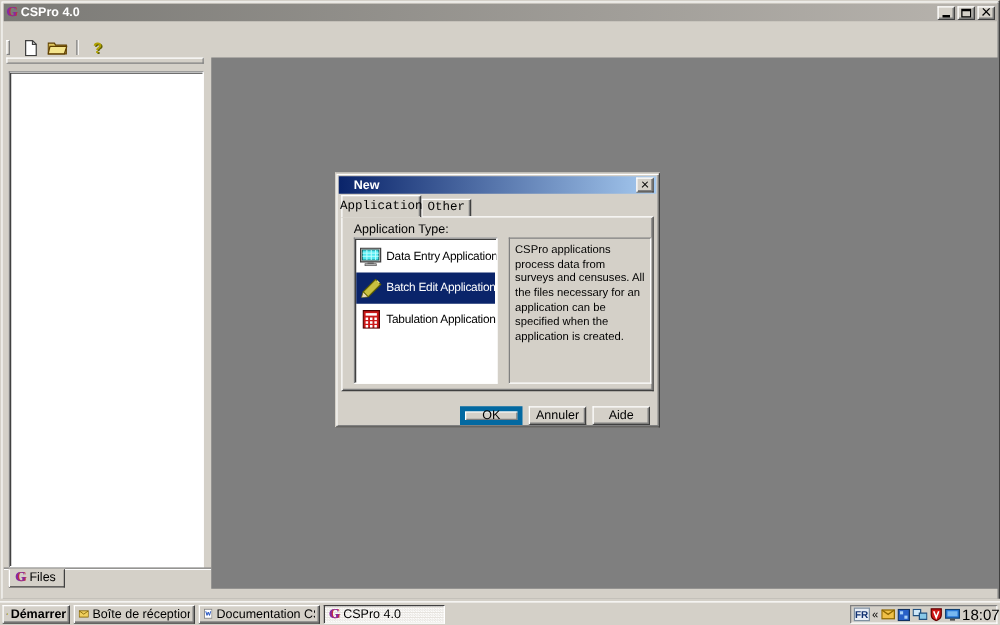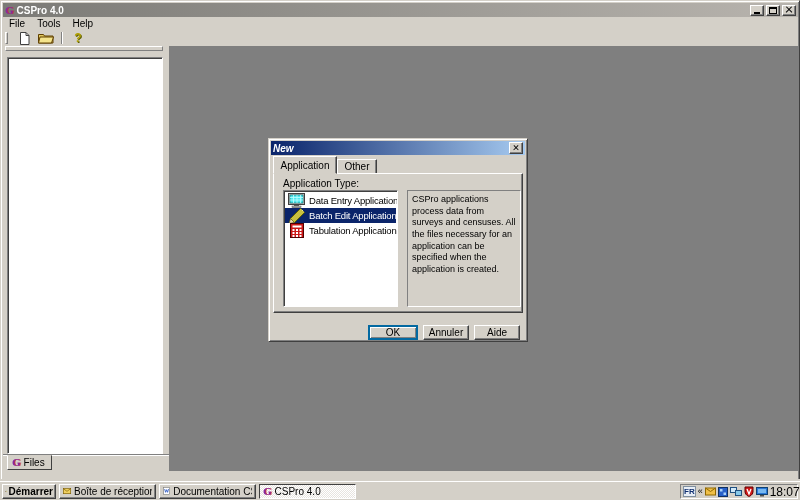--- a/index.html
+++ b/index.html
@@ -59,44 +59,44 @@
   .logo { font-family:"Liberation Serif",serif; font-weight:bold; font-size:11px; line-height:1;
           color:#8828a0; text-shadow:1px 0 0 #c03040; }
 
   
   .dialog { left:268px; top:138px; width:260px; height:204px; background:#d4d0c8;
             border:1px solid; border-color:#d4d0c8 #404040 #404040 #d4d0c8;
             box-shadow: inset 1px 1px 0 #fff, inset -1px -1px 0 #808080; z-index:50; }
   .dlg-title { position:absolute; left:2px; top:2px; width:254px; height:14px;
                background:linear-gradient(to right,#0a246a,#a6caf0);
                display:flex; align-items:center; padding:0 2px; color:#fff; font-weight:bold; }
-  .dlg-title .dttl { margin-left:0;font-style:italic; }
+  .dlg-title .dttl { margin-left:10px; }
   .dlg-close { margin-left:auto; width:14px; height:12px; display:flex; align-items:center; justify-content:center; }
   .dlg-close .glyph-close { transform:scale(.8); }
 
   .tab { position:absolute; background:#d4d0c8; border:1px solid; border-color:#fff #404040 #d4d0c8 #fff;
-         box-shadow: inset -1px 0 0 #808080; display:flex; align-items:center; justify-content:center; }
+         box-shadow: inset -1px 0 0 #808080; display:flex; align-items:center; justify-content:center;font-family:Liberation Mono, monospace; }
   .tab-active   { left:4px; top:17px; width:64px; height:18px; z-index:3; }
   .tab-inactive { left:68px; top:20px; width:40px; height:15px; border-bottom-color:#404040; }
   .tabpage { position:absolute; left:4px; top:34px; width:250px; height:140px; background:#d4d0c8;
              border:1px solid; border-color:#fff #404040 #404040 #fff; box-shadow: inset -1px -1px 0 #808080; z-index:2; }
   .group-label { position:absolute; left:9px; top:4px; }
 
   .listbox { position:absolute; left:9px; top:16px; width:115px; height:117px; padding:2px 1px 1px 1px; overflow:hidden; }
-  .lb-row { display:flex; align-items:center; height:15px; }
+  .lb-row { display:flex; align-items:center; height:25px; }
   .lb-ico { width:24px; display:flex; align-items:center; justify-content:center; flex:0 0 24px; }
   .lb-label { font-size:9.5px; white-space:nowrap; letter-spacing:-0.2px; }
   .lb-row.sel { background:#0a246a; color:#fff; }
 
   .descpanel { position:absolute; left:133px; top:16px; width:114px; height:117px;
                background:#d4d0c8; padding:3px 4px; font-size:9px; line-height:1.3; }
 
   .dlg-buttons { position:absolute; left:0; top:186px; width:256px; display:flex; justify-content:flex-end; gap:5px; padding-right:5px; }
   .btn { height:15px; display:flex; align-items:center; justify-content:center; font-size:10px; }
-  .btn-ok      { width:50px; border:2px solid #0369a1; box-shadow: inset 1px 1px 0 #fff, inset -1px -1px 0 #808080; background:#d4d0c8; }
+  .btn-ok      { width:50px; border:4px solid #0369a1; box-shadow: inset 1px 1px 0 #fff, inset -1px -1px 0 #808080; background:#d4d0c8; }
   .btn-normal  { width:46px; }
 
   
   .taskbar { left:0; top:481px; width:800px; height:19px; background:#d4d0c8; border-top:1px solid #fff; box-shadow:0 -2px 0 #d4d0c8; display:flex; align-items:center; padding:0 2px; gap:3px; }
   .startbtn { width:54px; height:15px; display:flex; align-items:center; gap:2px; padding:0 2px; font-weight:bold; font-size:10px; }
   .taskbtn { width:97px; height:15px; display:flex; align-items:center; gap:3px; padding:0 3px; font-size:10px; white-space:nowrap; overflow:hidden; }
   .taskbtn.active { background-color:#e7e4df; background-image:conic-gradient(#fff 25%, transparent 0 50%, #fff 0 75%, transparent 0); background-size:2px 2px; }
   .tbl { overflow:hidden; white-space:nowrap; }
   .tray { position:absolute; right:2px; top:2px; width:118px; height:15px; display:flex; align-items:center; gap:2px; padding:0 3px 0 2px; }
   .frbox { width:14px; height:11px; background:#e8eef6; border:1px solid #8090a0; color:#103070; font-weight:bold; font-size:8px; display:flex; align-items:center; justify-content:center; }
@@ -120,25 +120,20 @@
           </span>
         <span class="wbtn raised">
             <span class="glyph-max"></span>
           </span>
         <span class="wbtn raised">
             <span class="glyph-close"></span>
           </span>
       </span>
     </div>
 
-    <div class="abs menubar">
-      <span class="menuitem">File</span>
-      <span class="menuitem">Tools</span>
-      <span class="menuitem">Help</span>
-    </div>
 
     <div class="abs toolbar">
       <span class="grip"></span>
       <span class="tbtn">
         <svg width="11" height="13" viewBox="0 0 11 13">
             <path d="M1.5 0.5 h5.5 l3 3 v9 h-8.5 z" fill="#fff" stroke="#404040"></path>
             <path d="M7 0.5 v3 h3" fill="none" stroke="#404040"></path>
           </svg>
       </span>
       <span class="tbtn">

